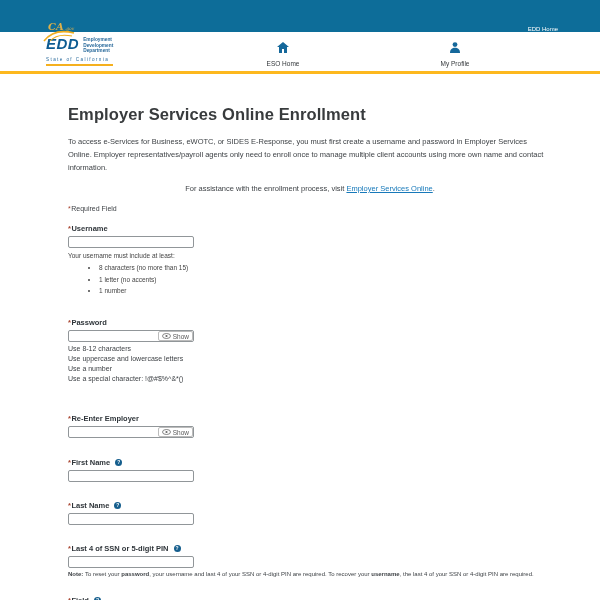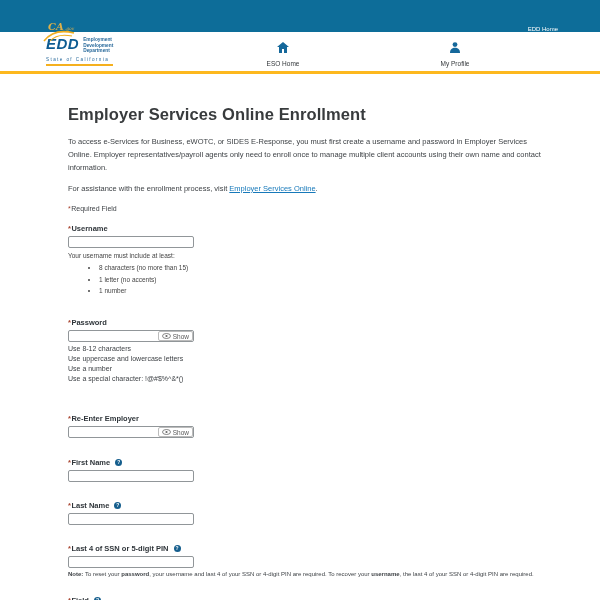--- a/index.html
+++ b/index.html
@@ -46,21 +46,21 @@
     position: absolute; top: 7px; width: 70px; text-align: center; cursor: pointer;
   }
   .nav-eso { left: 248px; }
   .nav-profile { left: 420px; }
   .nav-item .nav-label { display: block; font-size: 6.5px; color: #33373a; margin-top: 3px; }
 
   
   .content { padding: 31px 48px 0 68px; }
   h1 { font-size: 16.5px; font-weight: bold; color: #383b3d; letter-spacing: 0.1px; }
   .intro { font-size: 7.5px; line-height: 13px; color: #3f4347; margin-top: 11px; max-width: 508px; }
-  .assist { font-size: 7.5px; color: #3f4347; margin-top: 10px; }
+  .assist { font-size: 7.5px; color: #3f4347; margin-top: 10px; text-align: center; }
   .assist a { color: #1779ba; text-decoration: underline; cursor: pointer; }
   .required { font-size: 7px; color: #3f4347; margin-top: 12px; }
   .ast { color: #a94430; margin-right: 0.5px; }
 
   .group { margin-top: 19px; }
   .group.first { margin-top: 12px; }
   .group.pw { margin-top: 24px; }
   .group.repw { margin-top: 30px; }
   .group.fname { margin-top: 20px; }
 
@@ -132,21 +132,21 @@
       <circle cx="5" cy="2.6" r="2.4" fill="#15689b"></circle>
       <path d="M0 11 C0 7.2 2.2 5.8 5 5.8 C7.8 5.8 10 7.2 10 11 Z" fill="#15689b"></path>
     </svg>
     <span class="nav-label">My Profile</span>
   </div>
 </div>
 
 <div class="content">
   <h1>Employer Services Online Enrollment</h1>
 
-  <p class="intro">To access e-Services for Business, eWOTC, or SIDES E-Response, you must first create a username and password in Employer Services Online. Employer representatives/payroll agents only need to enroll once to manage multiple client accounts using their own name and contact information.</p>
+  <p class="intro">To access e-Services for Business, eWOTC, or SIDES E-Response, you must first create a username and password in Employer Services Online. Employer representatives/payroll agents only need to enroll once to manage multiple client accounts using more own name and contact information.</p>
 
   <p class="assist"><span>For assistance with the enrollment process, visit </span><a href="#">Employer Services Online</a><span>.</span></p>
 
   <p class="required"><span class="ast">*</span><span>Required Field</span></p>
 
   <div class="group first">
     <div class="field-label">
         <span class="ast">*</span>
         <span>Username</span>
       </div>

